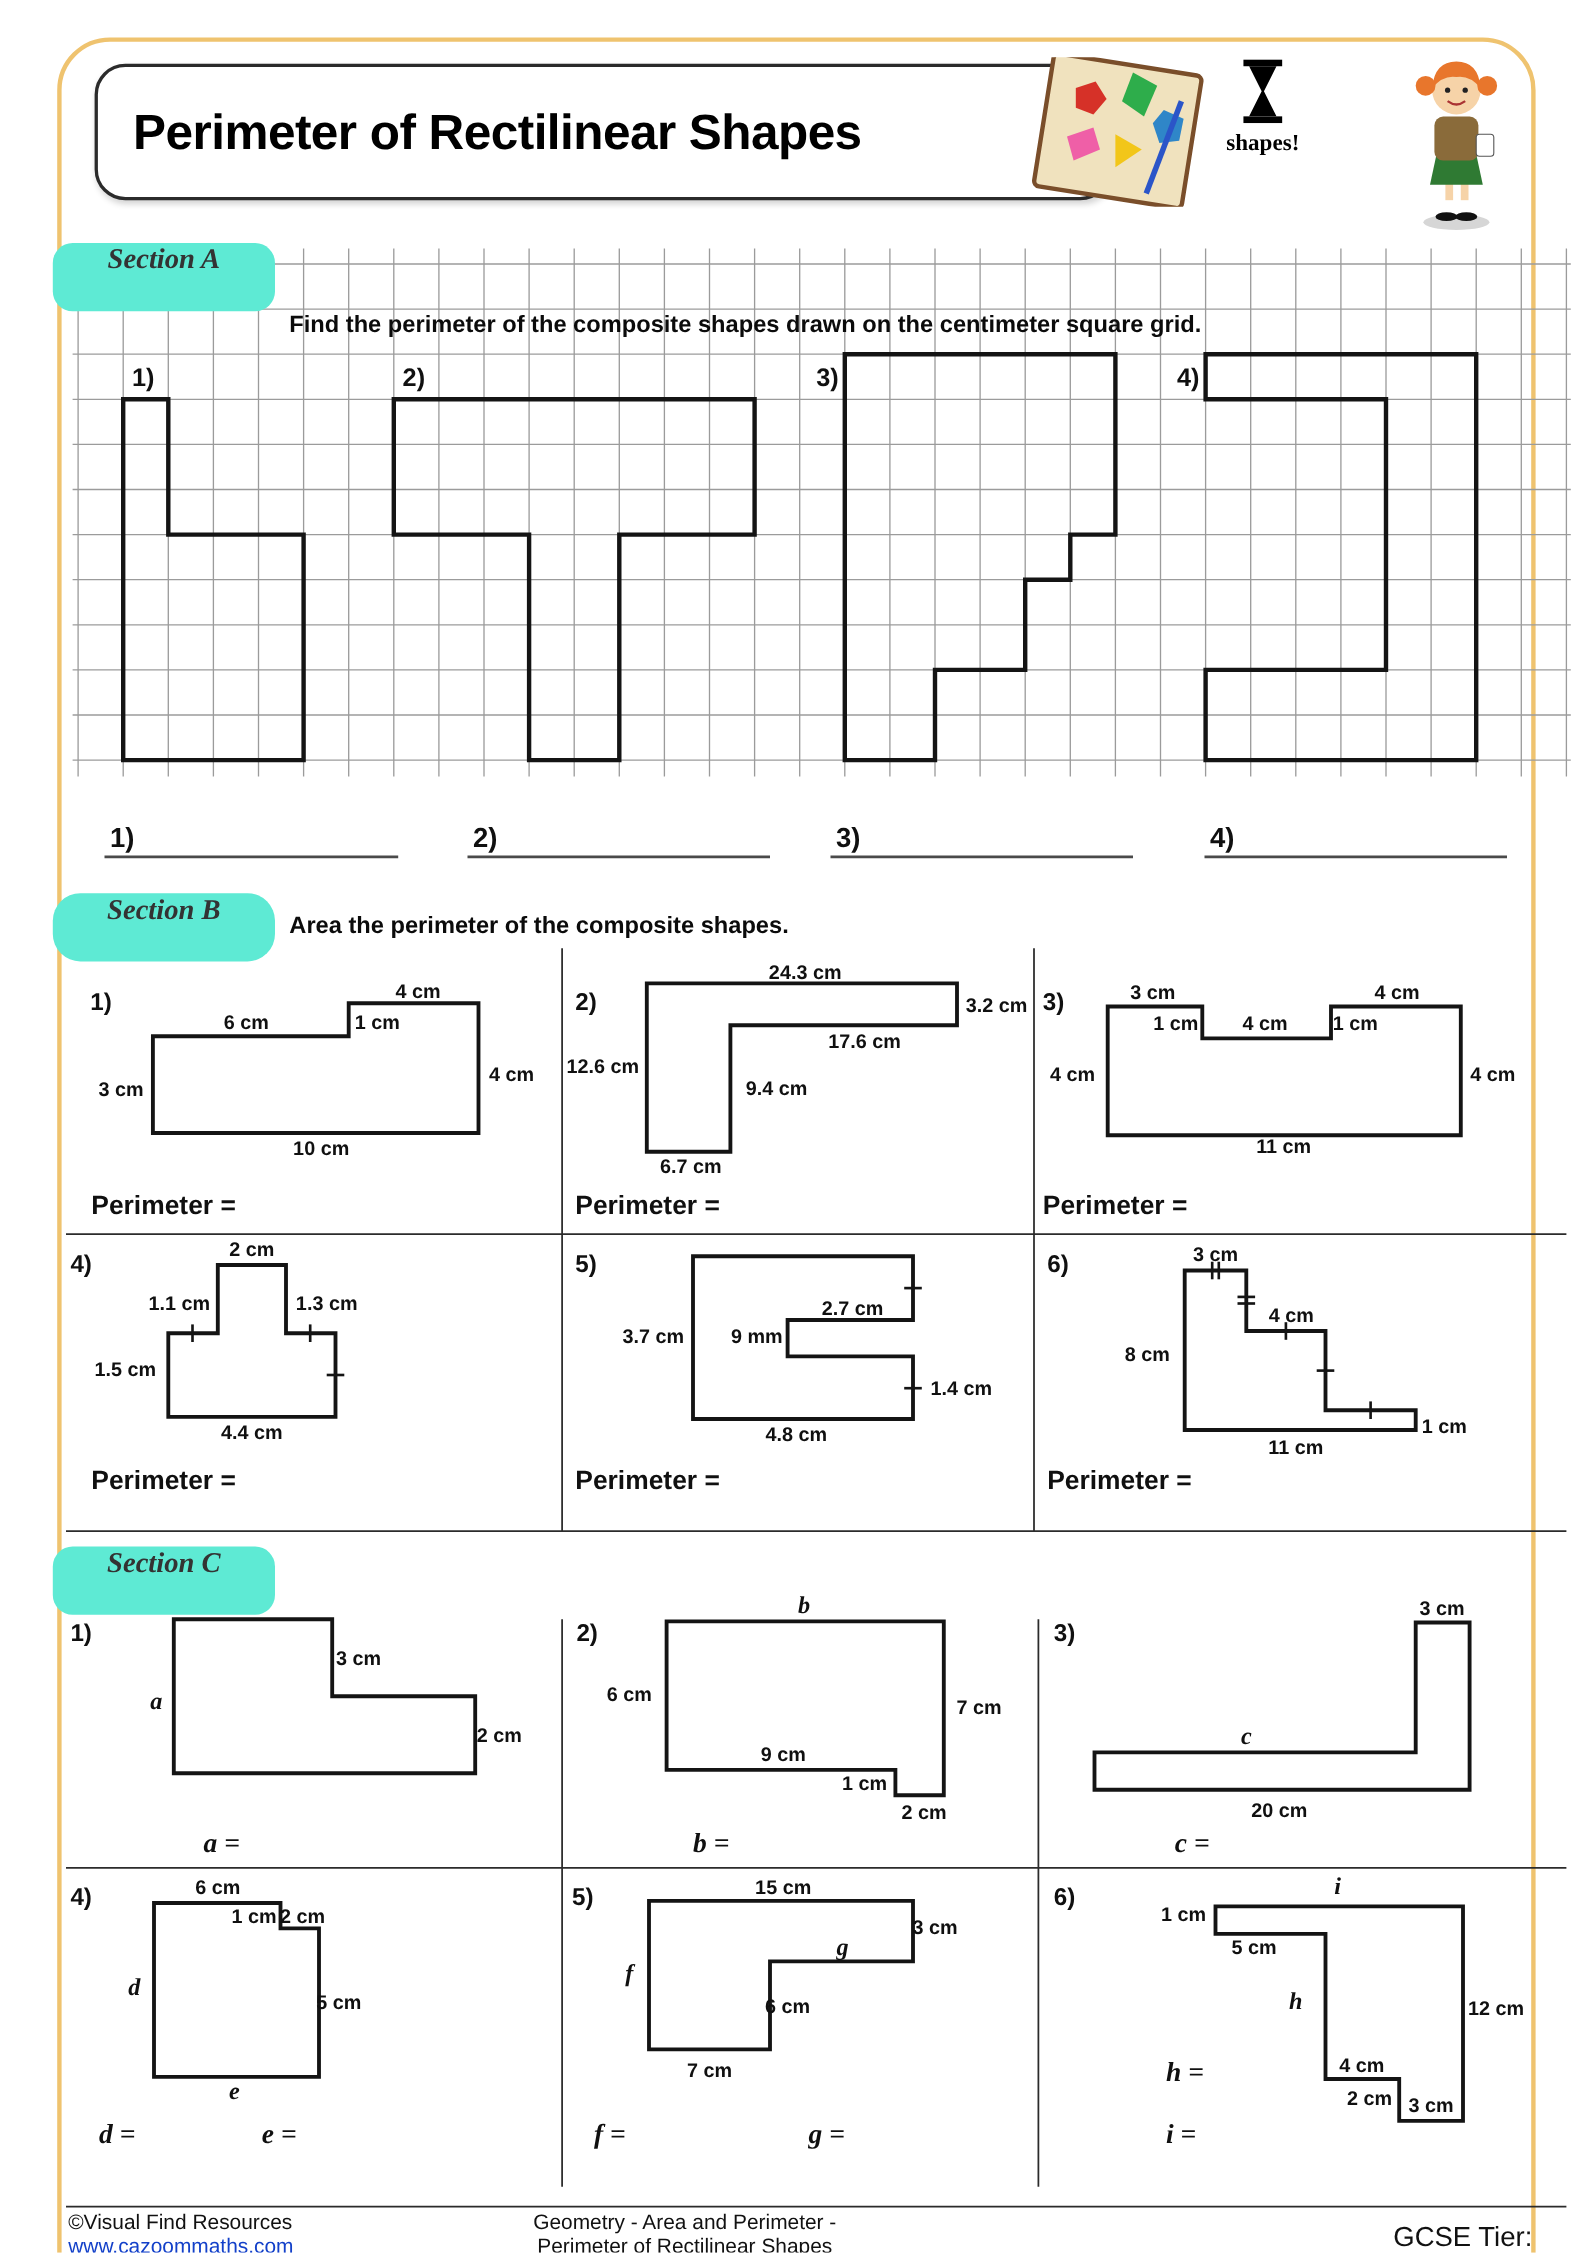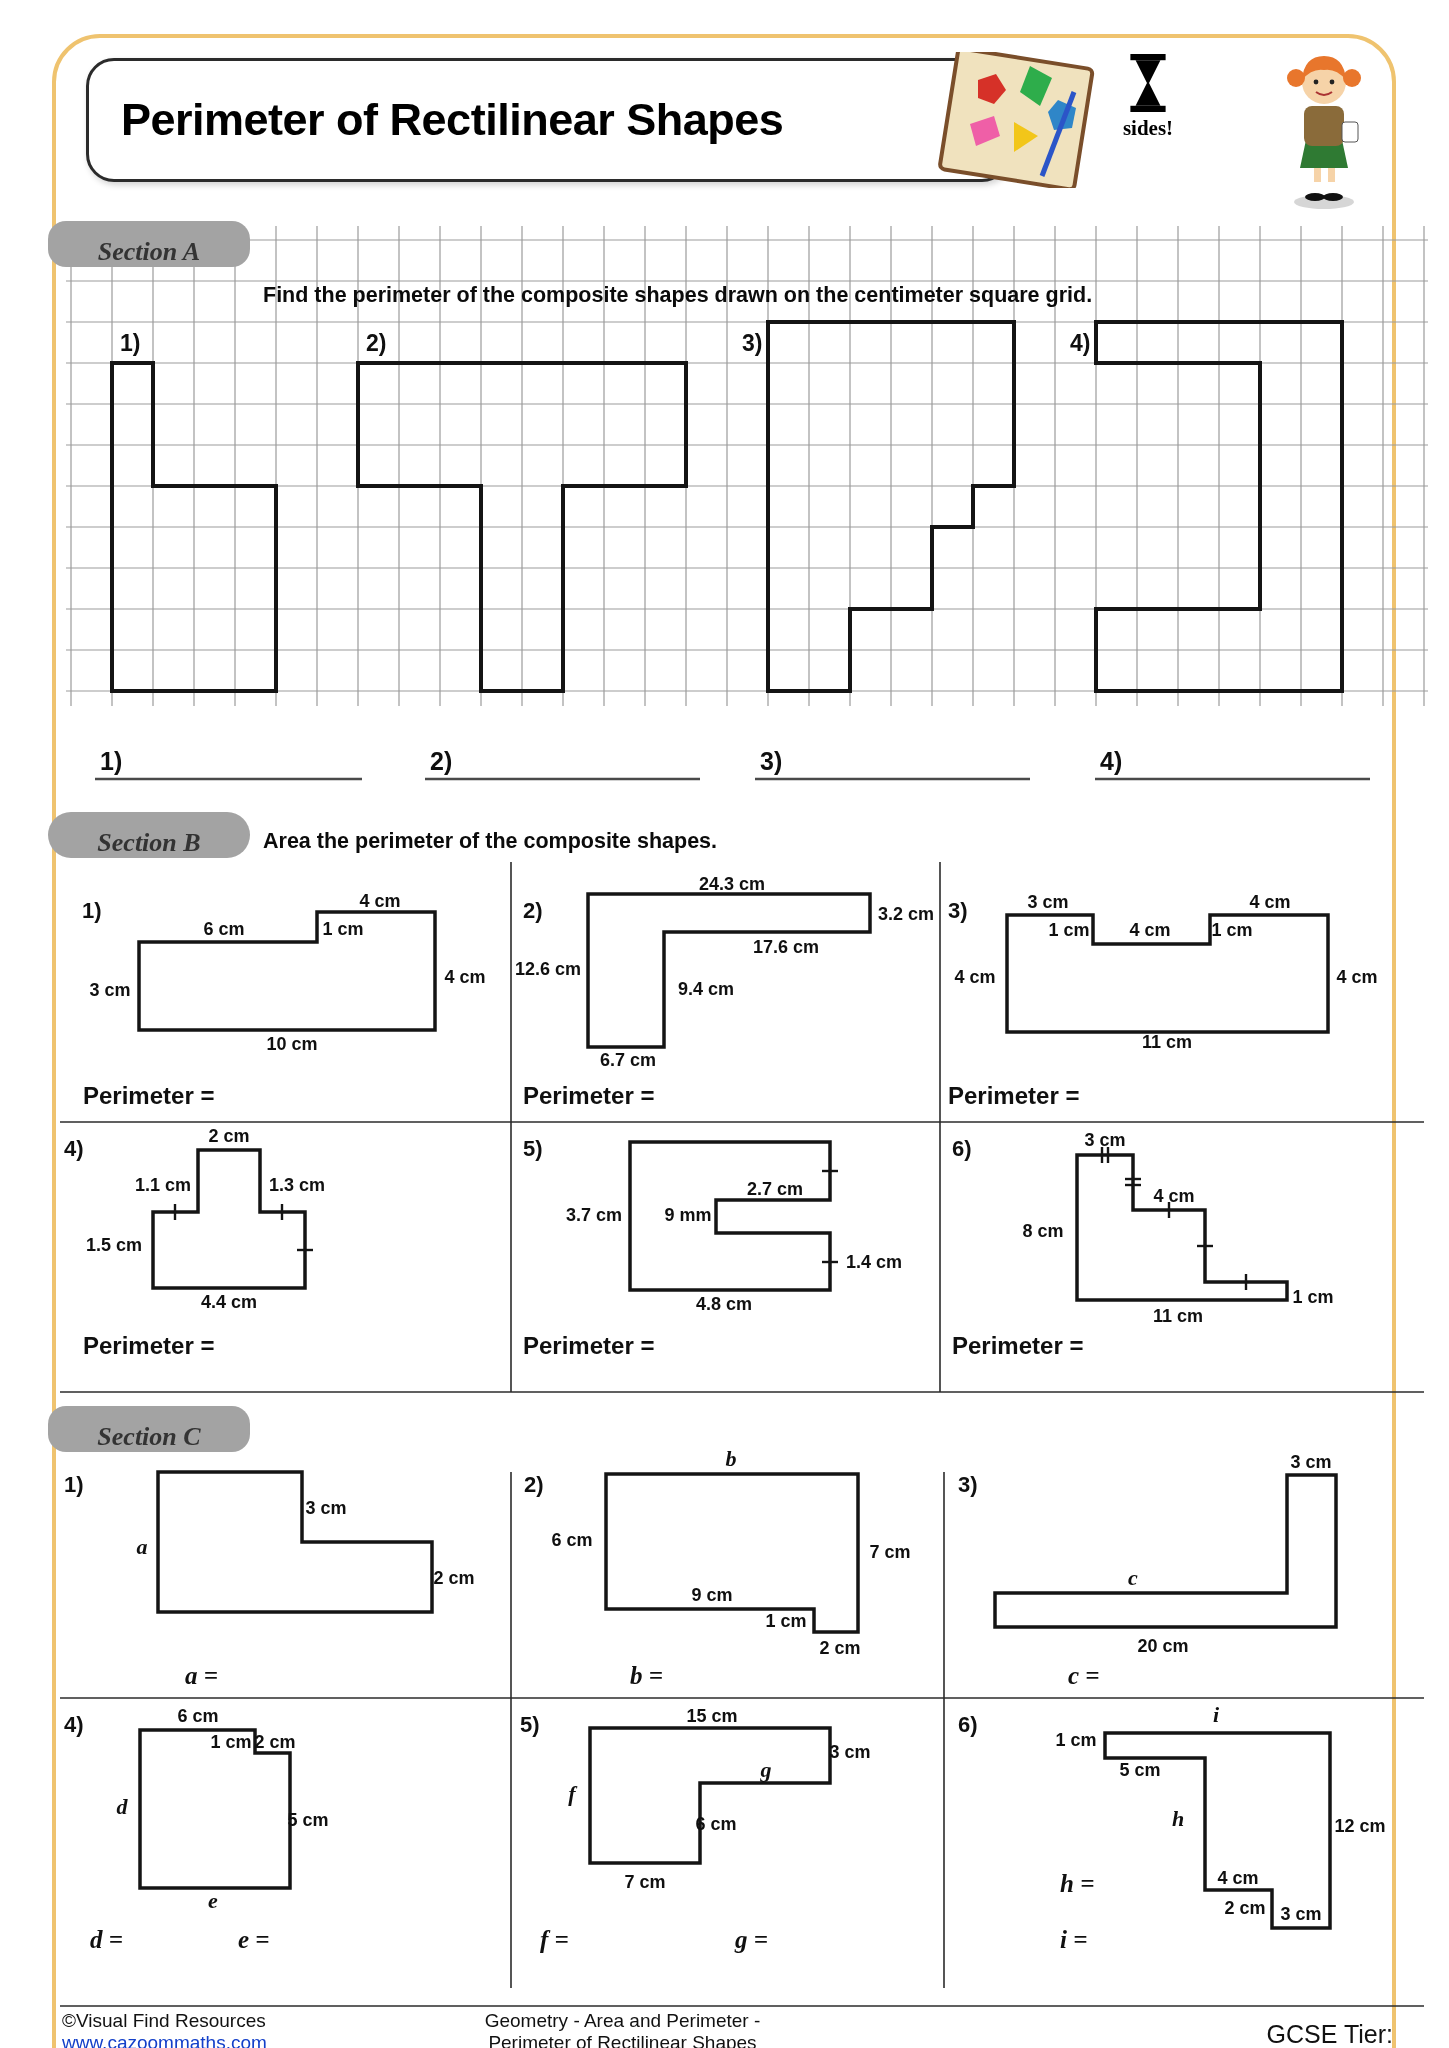--- a/index.html
+++ b/index.html
@@ -11,22 +11,22 @@
   
   .header-box{position:absolute;left:86px;top:58px;width:918px;height:118px;background:#fff;
         border:3px solid #2b2b2b;border-radius:28px;display:flex;align-items:center;
         box-shadow:2px 3px 6px rgba(0,0,0,0.18);}
   .page-title{font-size:45px;font-weight:bold;letter-spacing:-0.5px;color:#000;padding-left:32px;}
   .pad{position:absolute;left:926px;top:52px;}
   .logo{position:absolute;left:1098px;top:54px;width:100px;text-align:center;}
   .logo-text{font-family:"Liberation Serif",serif;font-weight:bold;font-size:21px;color:#000;}
   .girl{position:absolute;left:1258px;top:44px;}
   
-  .section-badge{position:absolute;width:202px;height:46px;background:#a3a3a3;border-radius:18px;
-        display:flex;align-items:flex-end;justify-content:center;}
+  .section-badge{position:absolute;width:202px;height:62px;background:#5eead4;border-radius:18px;
+        display:flex;align-items:flex-start;justify-content:center;}
   .section-badge span{font-family:"Liberation Serif",serif;font-style:italic;font-weight:bold;
         font-size:26px;color:#333;}
   #badgeA{left:48px;top:221px;} #badgeB{left:48px;top:812px;border-radius:25px;} #badgeC{left:48px;top:1406px;}
   .instr{position:absolute;left:263px;font-size:21.5px;font-weight:bold;color:#0b0b0b;}
   #instrA{top:248px;margin-top:35px;} #instrB{top:829px;} #instrC{top:1423px;}
   
   .f-left1{position:absolute;left:62px;top:2010px;font-size:19px;color:#111;}
   .f-link{position:absolute;left:62px;top:2032px;font-size:19px;color:#1340C9;text-decoration:underline;}
   .f-center{position:absolute;left:440px;top:2010px;width:365px;text-align:center;font-size:19px;color:#111;line-height:22px;}
   .f-right{position:absolute;left:1160px;top:2020px;width:233px;text-align:right;font-size:25px;color:#111;}
@@ -262,21 +262,21 @@
       <line x1="148" y1="40" x2="116" y2="124" stroke-width="5" stroke="#2B55C8"></line>
     </svg>
   </div>
 
   <div class="logo">
     <svg width="44" height="58" viewBox="0 0 40 56">
       <rect x="3" y="0" width="34" height="6" fill="#000"></rect>
       <rect x="3" y="50" width="34" height="6" fill="#000"></rect>
       <path d="M8 6 H32 L21 28 L32 50 H8 L19 28 Z" fill="#000"></path>
     </svg>
-    <div class="logo-text">sides!</div>
+    <div class="logo-text">shapes!</div>
   </div>
 
   <div class="girl">
     <svg width="132" height="168" viewBox="0 0 132 168">
       <ellipse cx="66" cy="158" rx="30" ry="7" fill="#bbb" opacity="0.6"></ellipse>
       <rect x="56" y="120" width="7" height="28" fill="#F6D3A8"></rect>
       <rect x="70" y="120" width="7" height="28" fill="#F6D3A8"></rect>
       <rect x="55" y="138" width="9" height="12" fill="#fff"></rect>
       <rect x="69" y="138" width="9" height="12" fill="#fff"></rect>
       <ellipse cx="57" cy="153" rx="10" ry="4" fill="#111"></ellipse>

